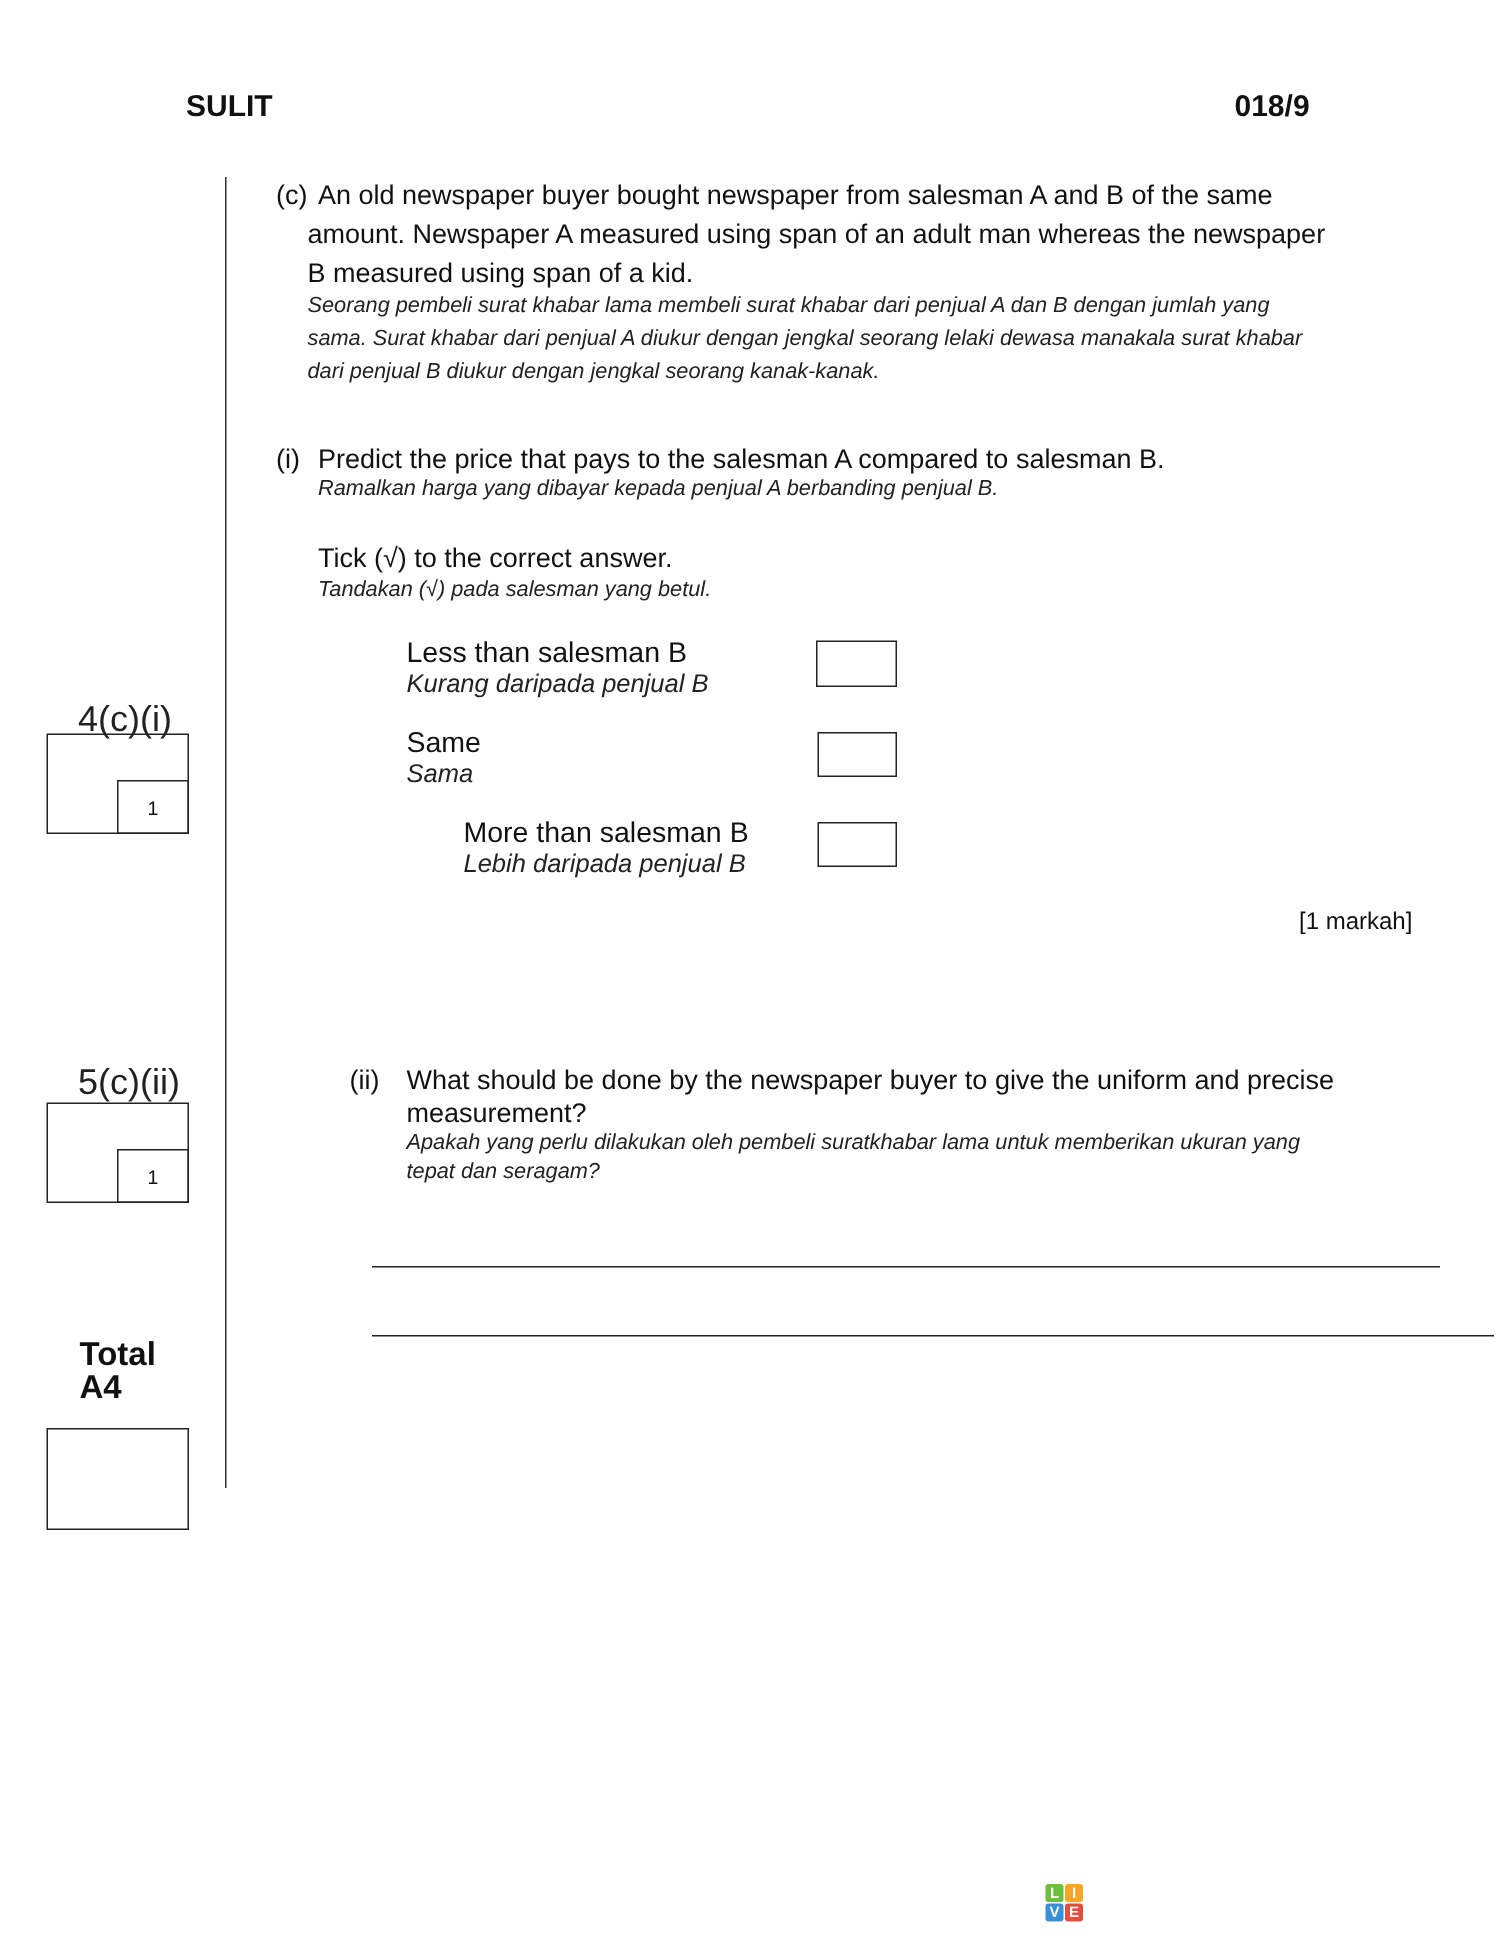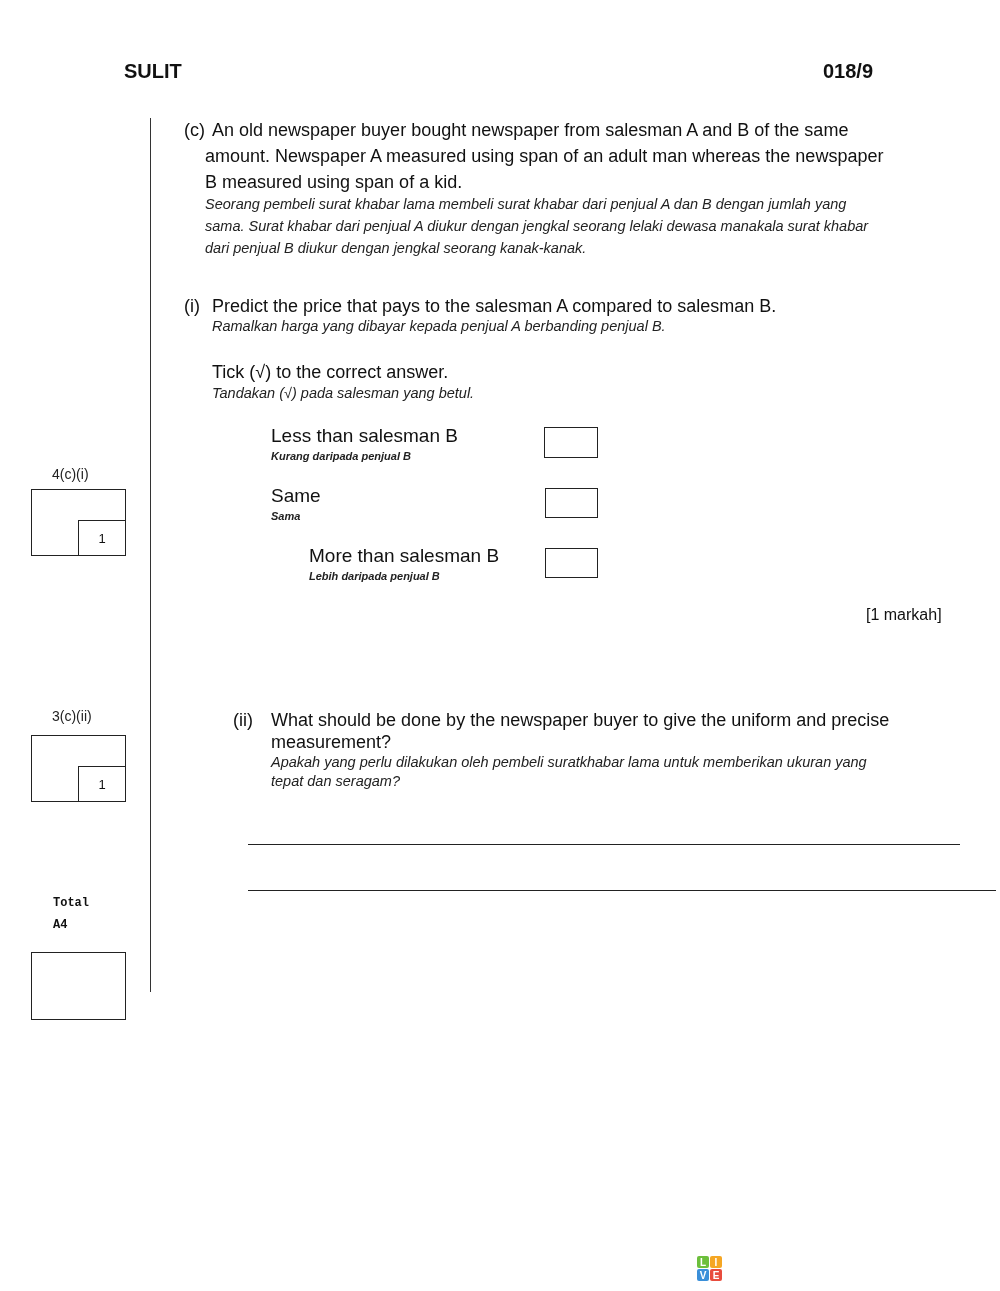--- a/index.html
+++ b/index.html
@@ -3,23 +3,23 @@
   <meta charset="utf-8">
   <style>
     html, body { margin: 0; padding: 0; background: #ffffff; }
     body { width: 1000px; height: 1291px; position: relative; overflow: hidden; color: #111; font-family: "Liberation Sans", sans-serif; }
     .abs { position: absolute; }
     .hdr { font-weight: bold; font-size: 20px; top: 60px; }
     .vline { left: 150px; top: 118px; width: 1px; height: 874px; background: #333; }
     .en { font-size: 18px; line-height: 26px; }
     .ms { font-size: 14.5px; font-style: italic; line-height: 22px; color: #222; }
     .opt-en { font-size: 19px; line-height: 20px; }
-    .opt-ms { font-size: 11px; font-style: italic; line-height: 20px; color: #222; font-weight: bold; }
+    .opt-ms { font-size: 17px; font-style: italic; line-height: 20px; color: #222; }
     .tickbox { width: 53px; height: 30px; border: 1.5px solid #222; box-sizing: border-box; background: #fff; cursor: pointer; }
-    .mlabel { font-size: 14px; color: #222; }
+    .mlabel { font-size: 24px; color: #222; }
     .markbox { width: 95px; height: 67px; border: 1px solid #222; box-sizing: border-box; }
     .markinner { position: absolute; right: -1px; bottom: -1px; width: 48px; height: 36px; border: 1px solid #222; box-sizing: border-box; font-size: 13px; display: flex; align-items: center; justify-content: center; }
     .ansline { height: 1px; background: #222; }
     .logo { top: 1256px; left: 697px; display: flex; align-items: center; }
     .logo-grid { display: grid; grid-template-columns: 12px 12px; grid-template-rows: 12px 12px; gap: 1px; margin-right: 3px; }
     .logo-grid span { font-size: 10px; font-weight: bold; color: #fff; display: flex; align-items: center; justify-content: center; border-radius: 2px; }
     .logo-text { font-family: "DejaVu Sans", sans-serif; font-weight: bold; font-size: 25px; color: #1b3f7a; letter-spacing: -0.5px; }
   </style>
 </head>
 <body>
@@ -70,26 +70,26 @@
 
 <div class="abs en" style="left:213px; top:707px;margin-left:20px;">(ii)</div>
 <div class="abs en" style="left:271px; top:707px;">What should be done by the newspaper buyer to give the uniform and precise</div>
 <div class="abs en" style="left:271px; top:729px;">measurement?</div>
 <div class="abs ms" style="left:271px; top:751px;">Apakah yang perlu dilakukan oleh pembeli suratkhabar lama untuk memberikan ukuran yang</div>
 <div class="abs ms" style="left:271px; top:770px;">tepat dan seragam?</div>
 
 <div class="abs ansline" style="left:248px; top:844px; width:712px;"></div>
 <div class="abs ansline" style="left:248px; top:890px; width:748px;"></div>
 
-<div class="abs mlabel" style="left:52px; top:708px;">3(c)(ii)</div>
+<div class="abs mlabel" style="left:52px; top:708px;">5(c)(ii)</div>
 <div class="abs markbox" style="left:31px; top:735px;">
   <div class="markinner">1</div>
 </div>
 
-<div class="abs" style="left:53px; top:892px; font-weight:bold; font-size:12px; line-height:22px;font-family:Liberation Mono, monospace;">
+<div class="abs" style="left:53px; top:892px; font-weight:bold; font-size:22px; line-height:22px;">
   <div>Total</div>
   <div>A4</div>
 </div>
 <div class="abs markbox" style="left:31px; top:952px; height:68px; width:95px;"></div>
 
 <div class="abs logo">
   <div class="logo-grid">
     <span style="background:#6cbf3c;">L</span>
     <span style="background:#f5a623;">I</span>
     <span style="background:#3a8fd9;">V</span>

